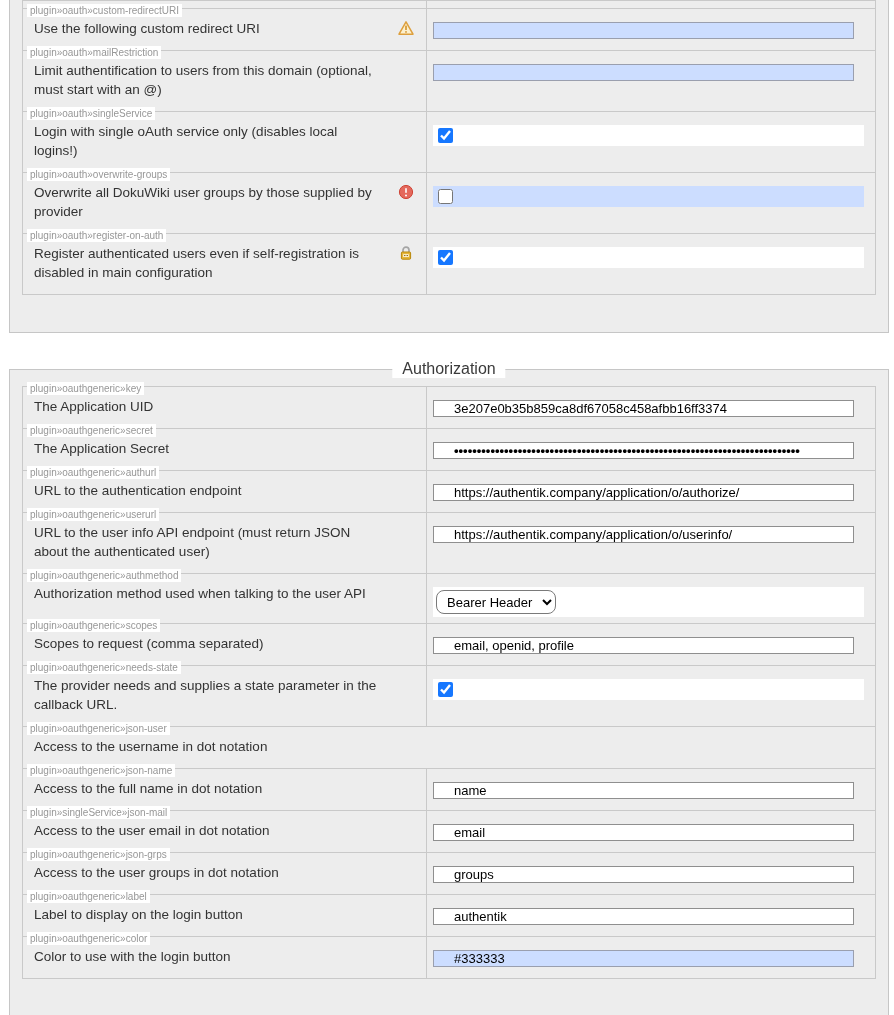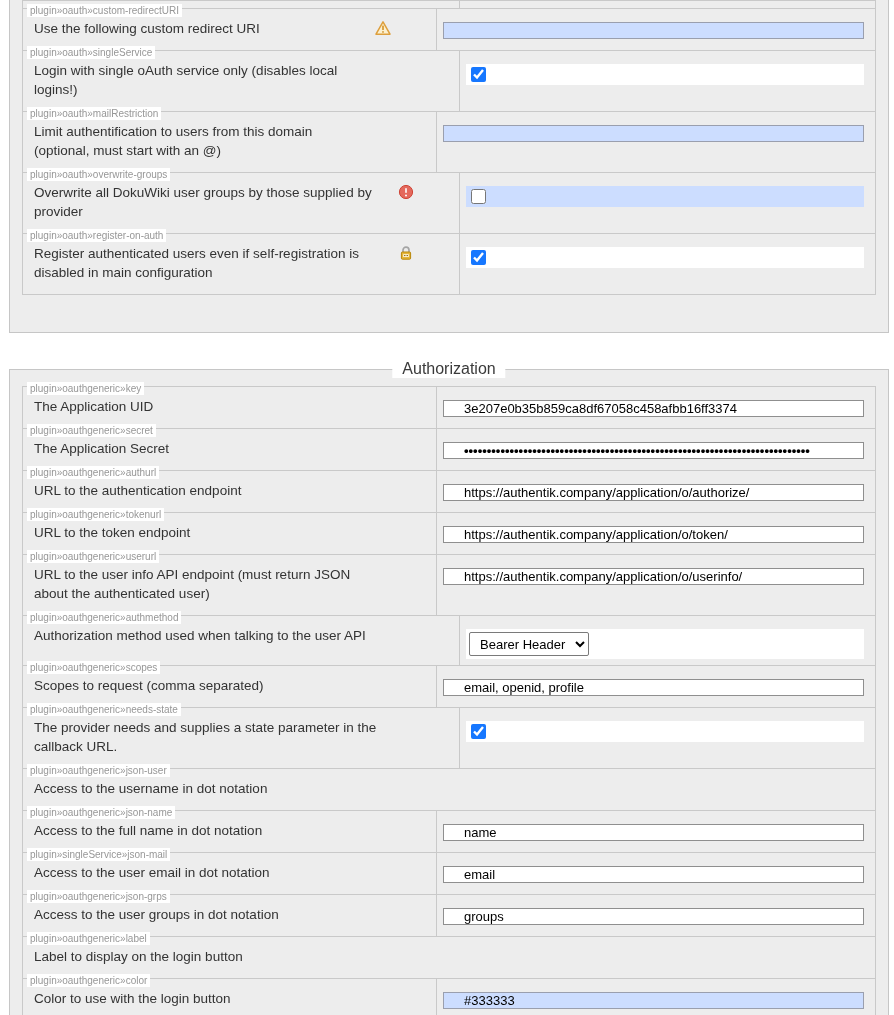--- a/index.html
+++ b/index.html
@@ -22,21 +22,21 @@
   .legend {
     position: absolute; top: -10px; left: 50%; transform: translateX(-50%);
     background: #ffffff; padding: 0 10px;
     font-size: 16px; color: #3a3a3a; white-space: nowrap;
   }
 
   .settings-table { border: 1px solid #c9c9c9; }
   .settings-table > .row { border-top: 1px solid #c9c9c9; }
   .settings-table > :first-child { border-top: none; }
 
-  .row { display: flex; min-height: 40px; gap: 33px; }
+  .row { display: flex; min-height: 40px; }
   .row.stub { height: 7px; min-height: 7px; }
 
   .label-cell {
     width: 403px; position: relative;
     padding: 10px 46px 12px 11px;
     font-size: 13.5px; line-height: 19px; color: #333;
   }
   .value-cell {
     flex: 1; border-left: 1px solid #c9c9c9;
     padding: 13px 11px 6px 6px;
@@ -69,21 +69,21 @@
 
   input[type="checkbox"] {
     width: 15px; height: 15px; margin: 0 0 0 2px;
     accent-color: #1677ff;
   }
 
   .auth-method-select {
     font-family: "Liberation Sans", "DejaVu Sans", sans-serif;
     font-size: 13px; color: #000;
     height: 24px; padding: 1px 6px; min-width: 118px;
-    border: 1px solid #7a7a7a; border-radius: 2px; background: #fff;
+    border: 1px solid #7a7a7a; border-radius: 8px; background: #fff;
   }
 </style>
 </head>
 <body>
 
 <div class="page">
 
   <div class="config-section cut-top">
     <div class="settings-table">
 
@@ -104,37 +104,37 @@
             </svg>
           </span>
         </div>
         <div class="value-cell">
           <input class="text-input default" type="text" value="" style="">
         </div>
       </div>
 
       <div class="row">
         <div class="label-cell">
+          <span class="key-chip">plugin»oauth»mailRestriction</span>
+          <span class="label-text">Limit authentification to users from this domain (optional, must start with an @)</span>
+        </div>
+        <div class="value-cell">
+          <input class="text-input default" type="text" value="" style="">
+        </div>
+      </div>
+
+      <div class="row">
+        <div class="label-cell">
           <span class="key-chip">plugin»oauth»singleService</span>
           <span class="label-text">Login with single oAuth service only (disables local logins!)</span>
         </div>
         <div class="value-cell">
           <div class="input-wrap">
             <input type="checkbox" checked="" style="">
           </div>
-        </div>
-      </div>
-
-      <div class="row">
-        <div class="label-cell">
-          <span class="key-chip">plugin»oauth»mailRestriction</span>
-          <span class="label-text">Limit authentification to users from this domain (optional, must start with an @)</span>
-        </div>
-        <div class="value-cell">
-          <input class="text-input default" type="text" value="" style="">
         </div>
       </div>
 
       <div class="row">
         <div class="label-cell">
           <span class="key-chip">plugin»oauth»overwrite-groups</span>
           <span class="label-text">Overwrite all DokuWiki user groups by those supplied by provider</span>
           <span class="setting-icon">
             <svg viewBox="0 0 16 16" width="16" height="16">
               <circle cx="8" cy="8" r="6.6" fill="#e4685c" stroke="#cf4537" stroke-width="1"></circle>
@@ -203,29 +203,20 @@
       <div class="row">
         <div class="label-cell">
           <span class="key-chip">plugin»oauthgeneric»authurl</span>
           <span class="label-text">URL to the authentication endpoint</span>
         </div>
         <div class="value-cell">
           <input class="text-input" type="text" value="https://authentik.company/application/o/authorize/" style="">
         </div>
       </div>
 
-      <div class="row">
-        <div class="label-cell">
-          <span class="key-chip">plugin»oauthgeneric»tokenurl</span>
-          <span class="label-text">URL to the token endpoint</span>
-        </div>
-        <div class="value-cell">
-          <input class="text-input" type="text" value="https://authentik.company/application/o/token/" style="">
-        </div>
-      </div>
 
       <div class="row">
         <div class="label-cell">
           <span class="key-chip">plugin»oauthgeneric»userurl</span>
           <span class="label-text">URL to the user info API endpoint (must return JSON about the authenticated user)</span>
         </div>
         <div class="value-cell">
           <input class="text-input" type="text" value="https://authentik.company/application/o/userinfo/" style="">
         </div>
       </div>
@@ -301,20 +292,23 @@
         <div class="value-cell">
           <input class="text-input" type="text" value="groups" style="">
         </div>
       </div>
 
       <div class="row">
         <div class="label-cell">
           <span class="key-chip">plugin»oauthgeneric»label</span>
           <span class="label-text">Label to display on the login button</span>
         </div>
+        <div class="value-cell">
+          <input class="text-input" type="text" value="authentik" style="">
+        </div>
       </div>
 
       <div class="row">
         <div class="label-cell">
           <span class="key-chip">plugin»oauthgeneric»color</span>
           <span class="label-text">Color to use with the login button</span>
         </div>
         <div class="value-cell">
           <input class="text-input default" type="text" value="#333333" style="">
         </div>

